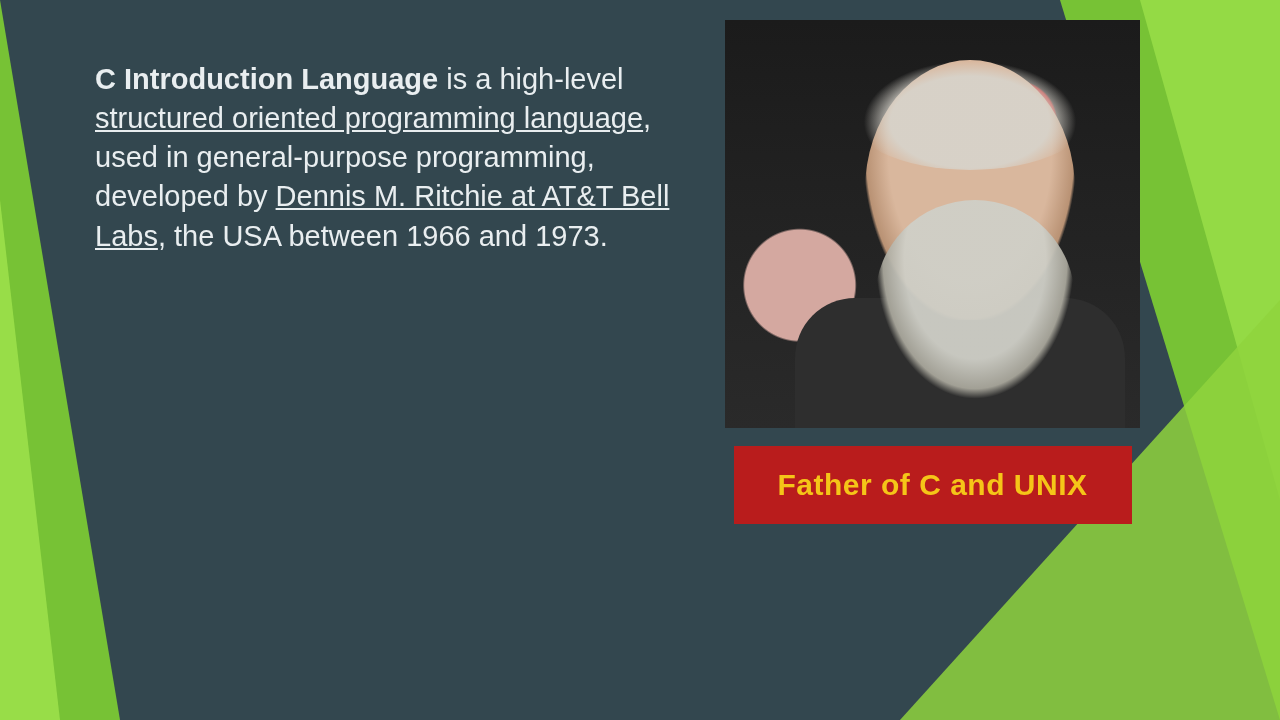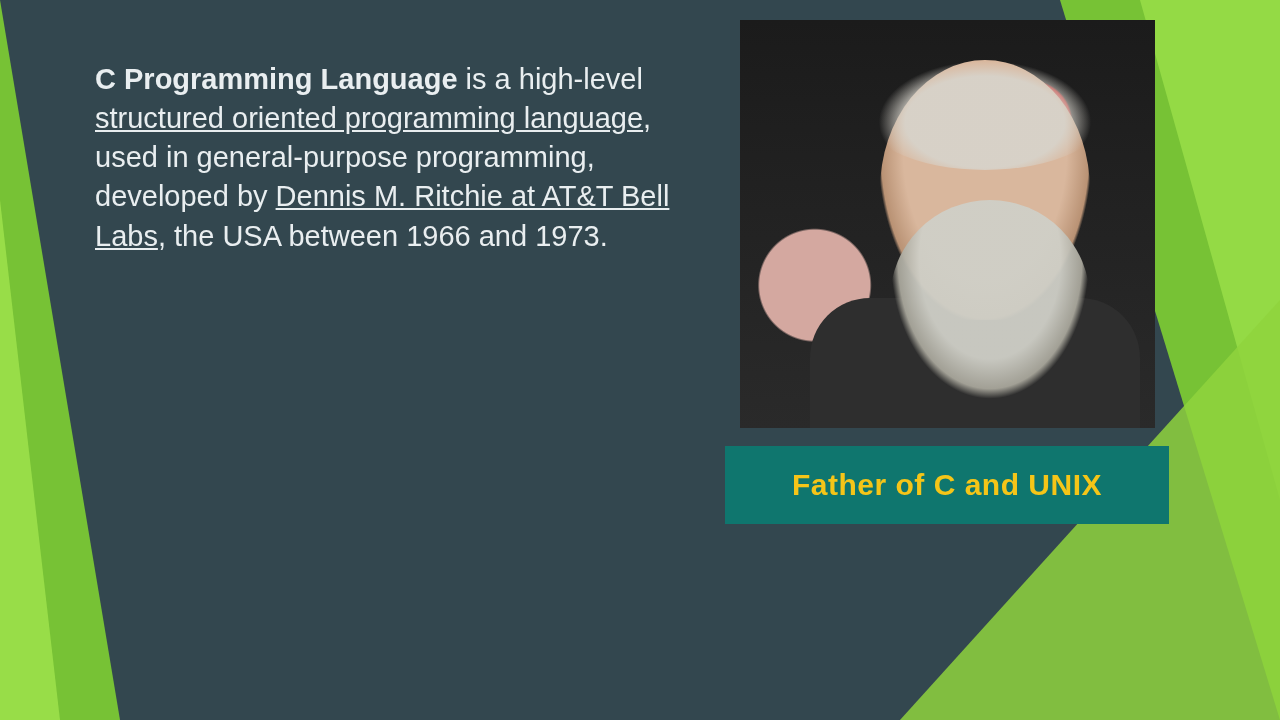--- a/index.html
+++ b/index.html
@@ -133,23 +133,23 @@
     opacity: 0.9;
   }
   .portrait .suit {
     position: absolute;
     left: 70px; bottom: 0;
     width: 330px; height: 130px;
     background: #2e2e2e;
     border-radius: 60px 60px 0 0;
   }
   .caption-box {
-    width: 444px;
+    width: 398px;
     padding: 22px 10px;
-    background: #0f766e;
+    background: #b91c1c;
     text-align: center;
   }
   .caption-box span {
     color: #f5c518;
     font-weight: 800;
     font-size: 30px;
     font-family: Arial, sans-serif;
     letter-spacing: 0.5px;
   }
 </style>
@@ -159,21 +159,21 @@
 <div class="tri-right"></div>
 <div class="tri-right3"></div>
 <div class="tri-right2"></div>
 <div class="tri-left"></div>
 <div class="tri-left2"></div>
 
 <div class="slide">
 
   <div class="content">
     <div class="text-col">
-      <span class="bold">C Programming Language</span><span> is a high-level </span><span class="ul">structured oriented programming language</span><span>, used in general-purpose programming, developed by </span><span class="ul">Dennis M. Ritchie at AT&amp;T Bell Labs</span><span>, the USA between 1966 and 1973.</span>
+      <span class="bold">C Introduction Language</span><span> is a high-level </span><span class="ul">structured oriented programming language</span><span>, used in general-purpose programming, developed by </span><span class="ul">Dennis M. Ritchie at AT&amp;T Bell Labs</span><span>, the USA between 1966 and 1973.</span>
     </div>
 
     <div class="media-col">
       <div class="portrait" aria-label="Dennis M. Ritchie">
         <div class="suit"></div>
         <div class="head"></div>
         <div class="hair"></div>
         <div class="beard"></div>
       </div>
       <div class="caption-box">

